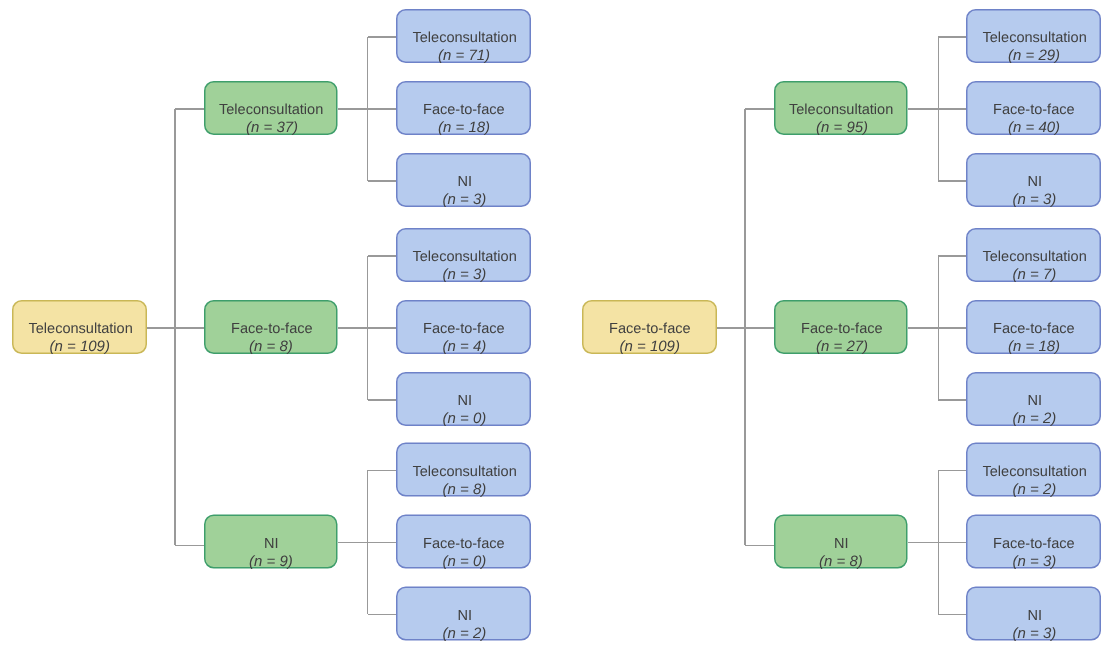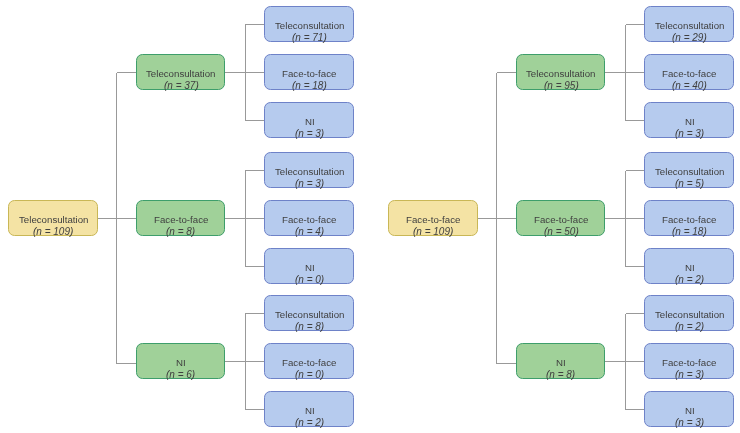--- a/index.html
+++ b/index.html
@@ -149,21 +149,21 @@
       </div>
       <div class="node n-leaf lf3">
         <div class="l1">NI</div>
         <div class="l2">(n = 0)</div>
       </div>
     </div>
 
     <div class="branch b3">
       <div class="node n-mid">
         <div class="l1">NI</div>
-        <div class="l2">(n = 6)</div>
+        <div class="l2">(n = 9)</div>
       </div>
       <div class="node n-leaf lf1">
         <div class="l1">Teleconsultation</div>
         <div class="l2">(n = 8)</div>
       </div>
       <div class="node n-leaf lf2">
         <div class="l1">Face-to-face</div>
         <div class="l2">(n = 0)</div>
       </div>
       <div class="node n-leaf lf3">
@@ -195,25 +195,25 @@
       </div>
       <div class="node n-leaf lf3">
         <div class="l1">NI</div>
         <div class="l2">(n = 3)</div>
       </div>
     </div>
 
     <div class="branch b2">
       <div class="node n-mid">
         <div class="l1">Face-to-face</div>
-        <div class="l2">(n = 50)</div>
-      </div>
-      <div class="node n-leaf lf1">
-        <div class="l1">Teleconsultation</div>
-        <div class="l2">(n = 5)</div>
+        <div class="l2">(n = 27)</div>
+      </div>
+      <div class="node n-leaf lf1">
+        <div class="l1">Teleconsultation</div>
+        <div class="l2">(n = 7)</div>
       </div>
       <div class="node n-leaf lf2">
         <div class="l1">Face-to-face</div>
         <div class="l2">(n = 18)</div>
       </div>
       <div class="node n-leaf lf3">
         <div class="l1">NI</div>
         <div class="l2">(n = 2)</div>
       </div>
     </div>

